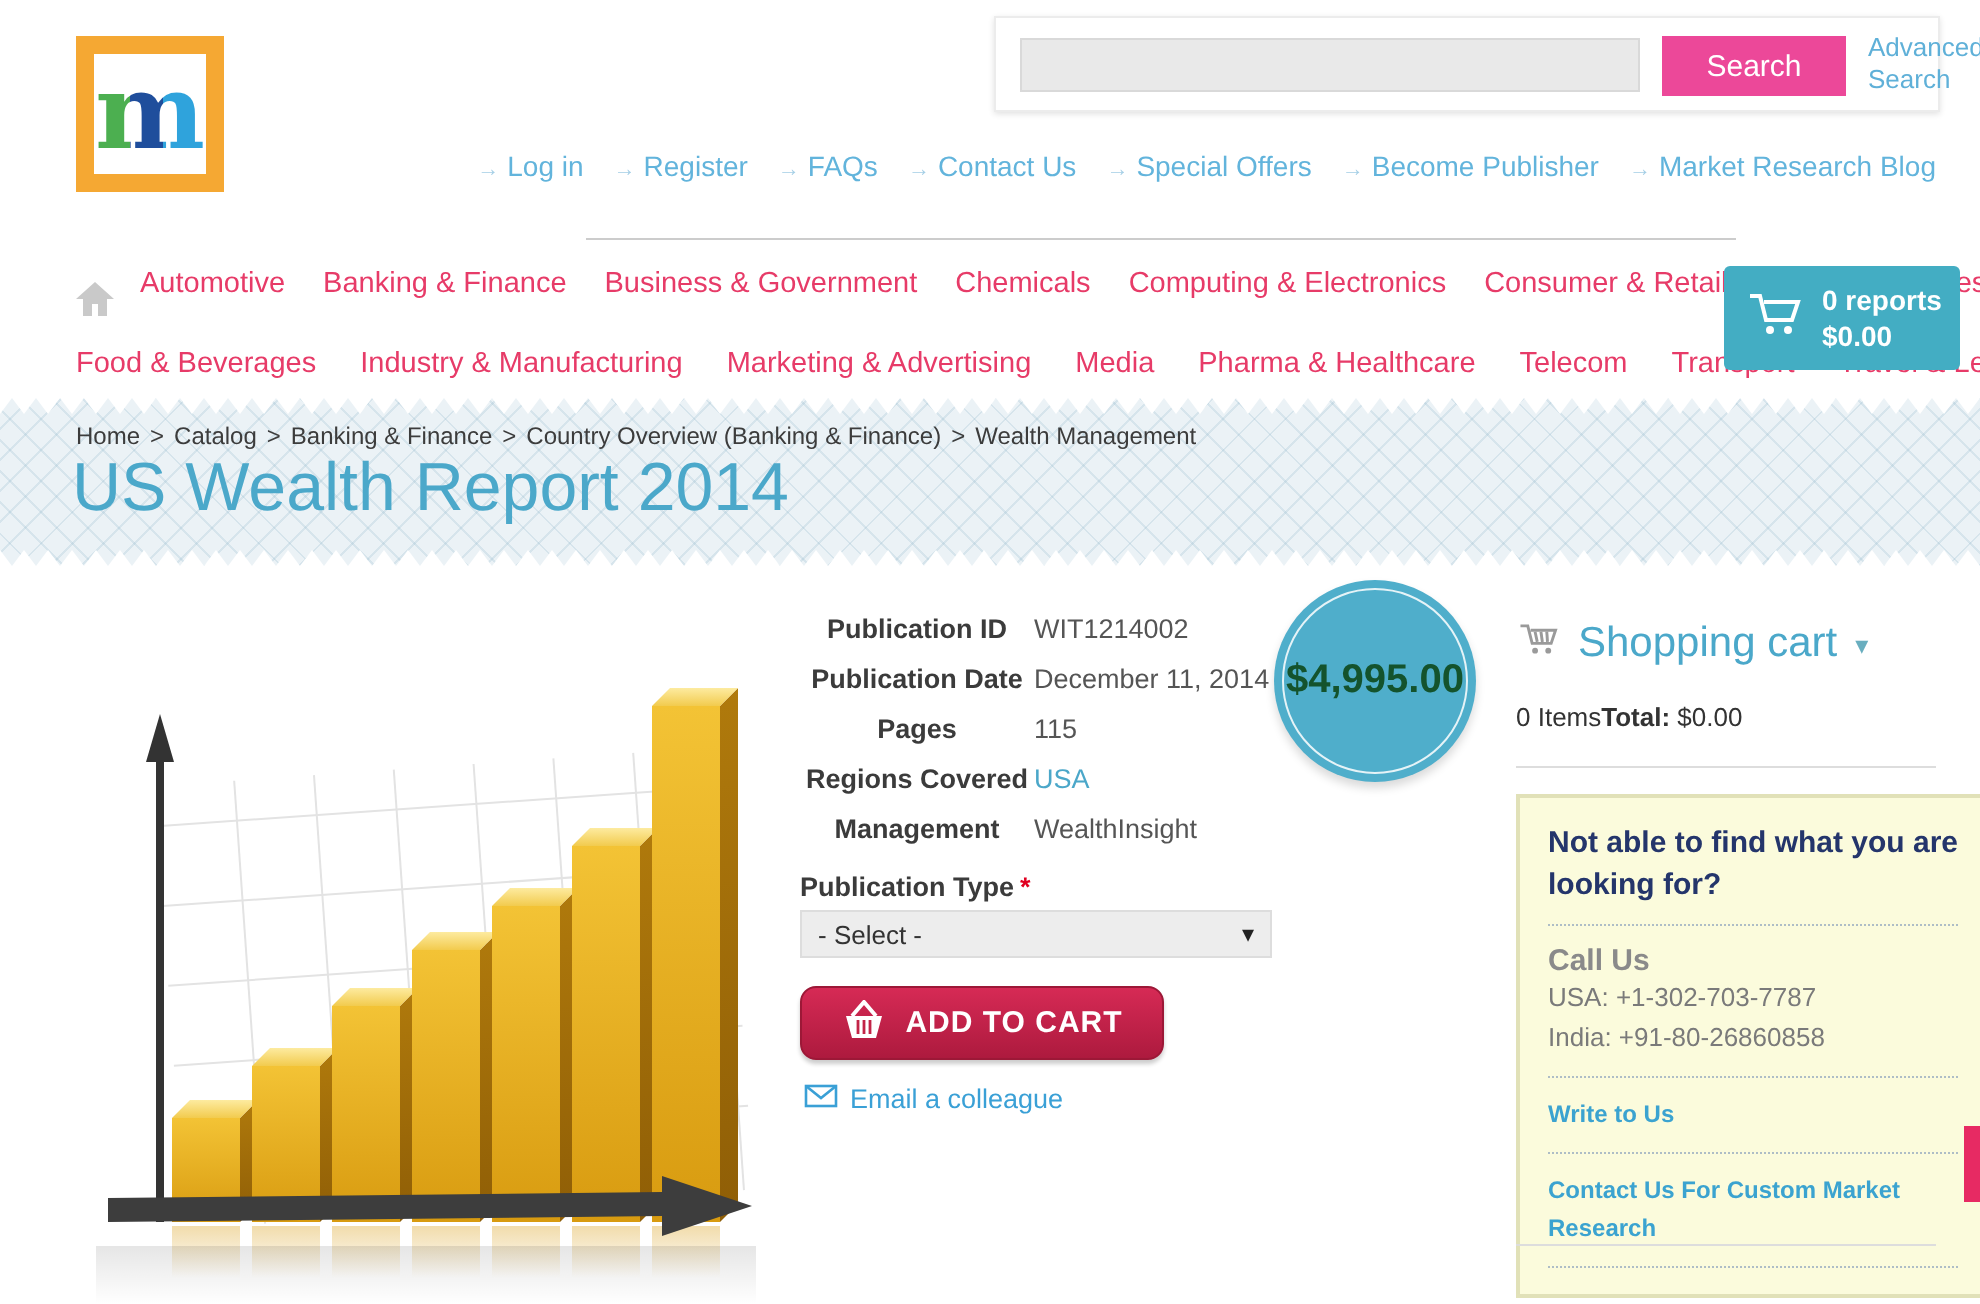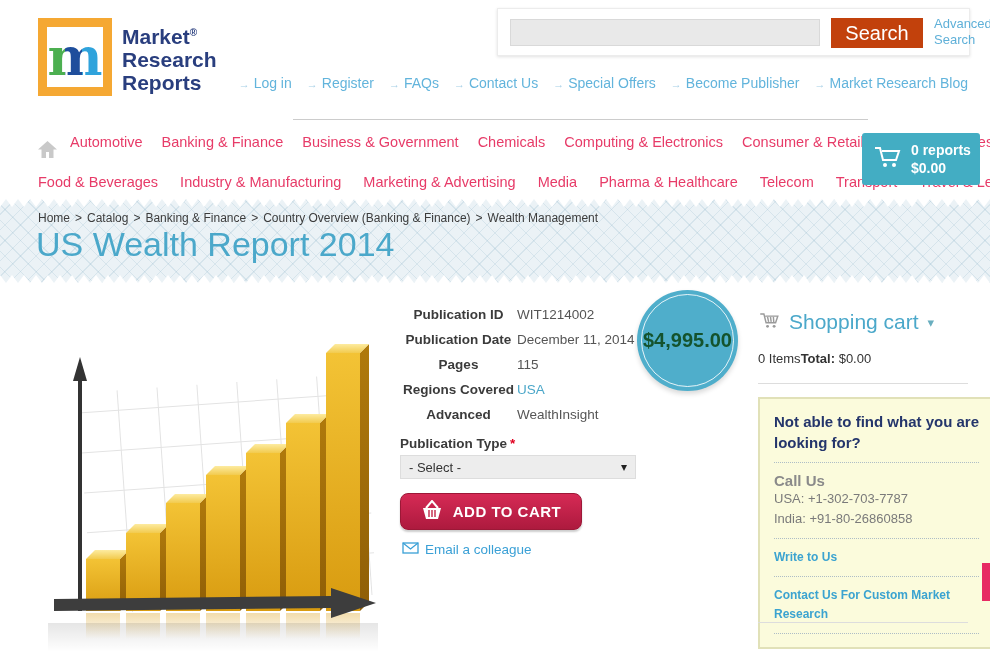--- a/index.html
+++ b/index.html
@@ -16,21 +16,21 @@
     background:linear-gradient(90deg,#4CAF50 0 32%, #1F4E9C 32% 62%, #2FA3DC 62% 100%);
     -webkit-background-clip:text; background-clip:text; color:transparent; }
   .logo-text { margin-left:10px; color:#293E7E; font-weight:bold; font-size:21px; line-height:23px; }
   .logo-text sup { font-size:10px; }
 
   .search-card { position:absolute; left:497px; top:8px; width:473px; height:48px;
     background:#fff; border:1px solid #ececec; box-shadow:0 1px 3px rgba(0,0,0,.12); }
   .search-input { position:absolute; left:12px; top:10px; width:310px; height:27px;
     background:#E9E9E9; border:1px solid #d9d9d9; padding:0 8px; font-size:13px; color:#333; }
   .search-btn { position:absolute; left:333px; top:9px; width:92px; height:30px;
-    background:#c2410c; color:#fff; border:none; font-size:20px; cursor:pointer;
+    background:#ec4899; color:#fff; border:none; font-size:15px; cursor:pointer;
     font-family:"Liberation Sans",sans-serif; }
   .adv-search { position:absolute; left:436px; top:7px; width:62px; color:#5FB0D8;
     font-size:13px; line-height:16px; text-decoration:none; cursor:pointer; }
 
   .top-nav { position:absolute; right:22px; top:75px; display:flex; gap:15px; }
   .tnav-item { color:#62B4DC; font-size:14px; cursor:pointer; white-space:nowrap; }
   .tnav-item .blt { font-style:normal; color:#A5CFE6; font-size:11px; margin-right:4px; }
   .header-divider { position:absolute; left:293px; top:119px; width:575px; height:1px; background:#ccc; }
 
   
@@ -111,25 +111,20 @@
 </style>
 </head>
 <body>
 
 <div class="page">
 
   <header class="header">
     <div class="logo">
       <div class="logo-box">
         <span class="logo-m">m</span>
-      </div>
-      <div class="logo-text">
-        <div><span>Market</span><sup>®</sup></div>
-        <div>Research</div>
-        <div>Reports</div>
       </div>
     </div>
 
     <div class="search-card">
       <input class="search-input" type="text" style="">
       <button class="search-btn">Search</button>
       <a class="adv-search">Advanced Search</a>
     </div>
 
     <nav class="top-nav">
@@ -312,21 +307,21 @@
         </div>
       <div class="d-row">
           <span class="d-label">Pages</span>
           <span class="d-val">115</span>
         </div>
       <div class="d-row">
           <span class="d-label">Regions Covered</span>
           <span class="d-val link">USA</span>
         </div>
       <div class="d-row">
-          <span class="d-label">Advanced</span>
+          <span class="d-label">Management</span>
           <span class="d-val">WealthInsight</span>
         </div>
     </div>
 
     <div class="type-label">
       <span>Publication Type</span><span class="req">*</span>
     </div>
     <div class="select-box">
       <span>- Select -</span>
       <i class="select-arrow">▾</i>

